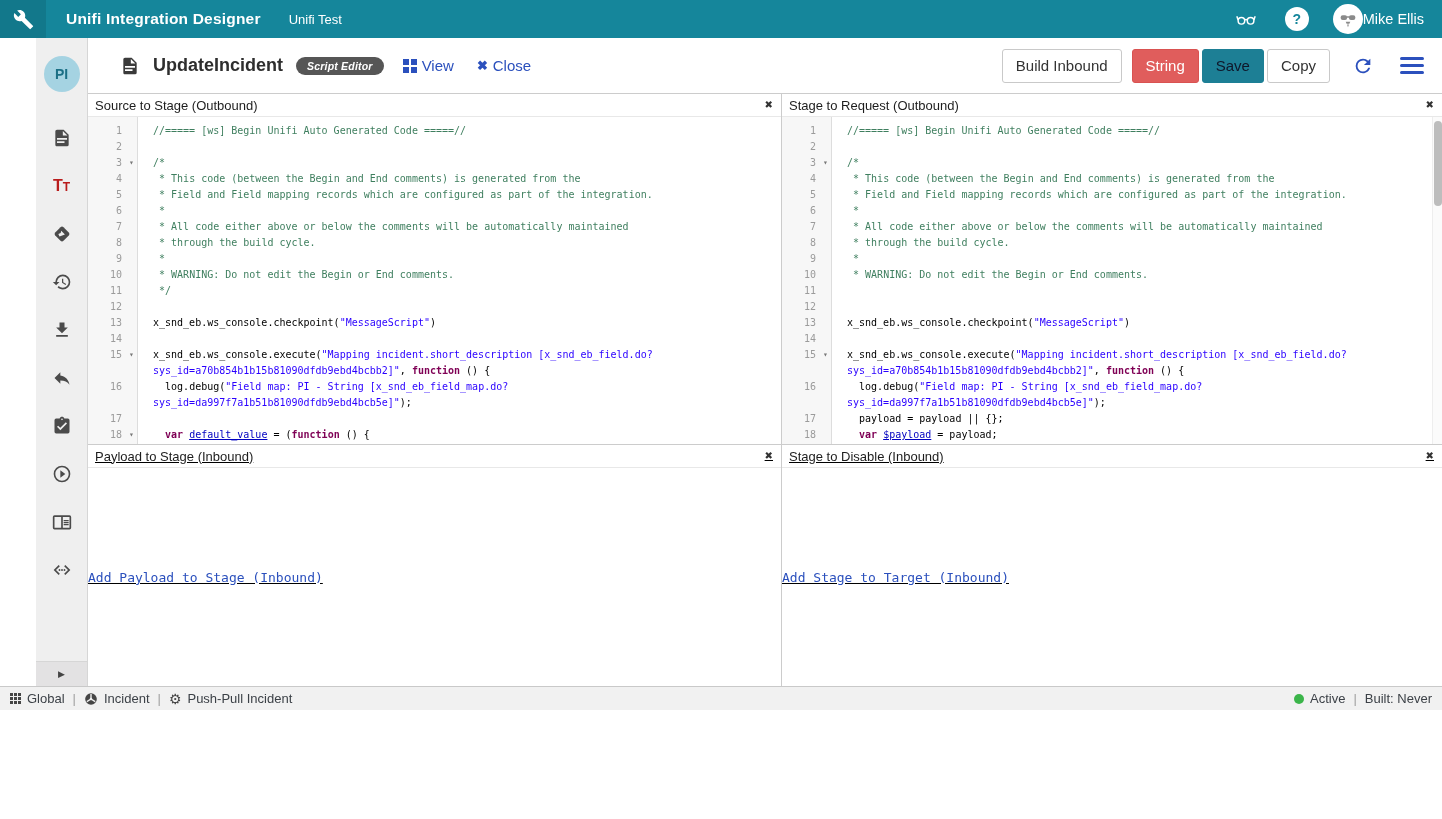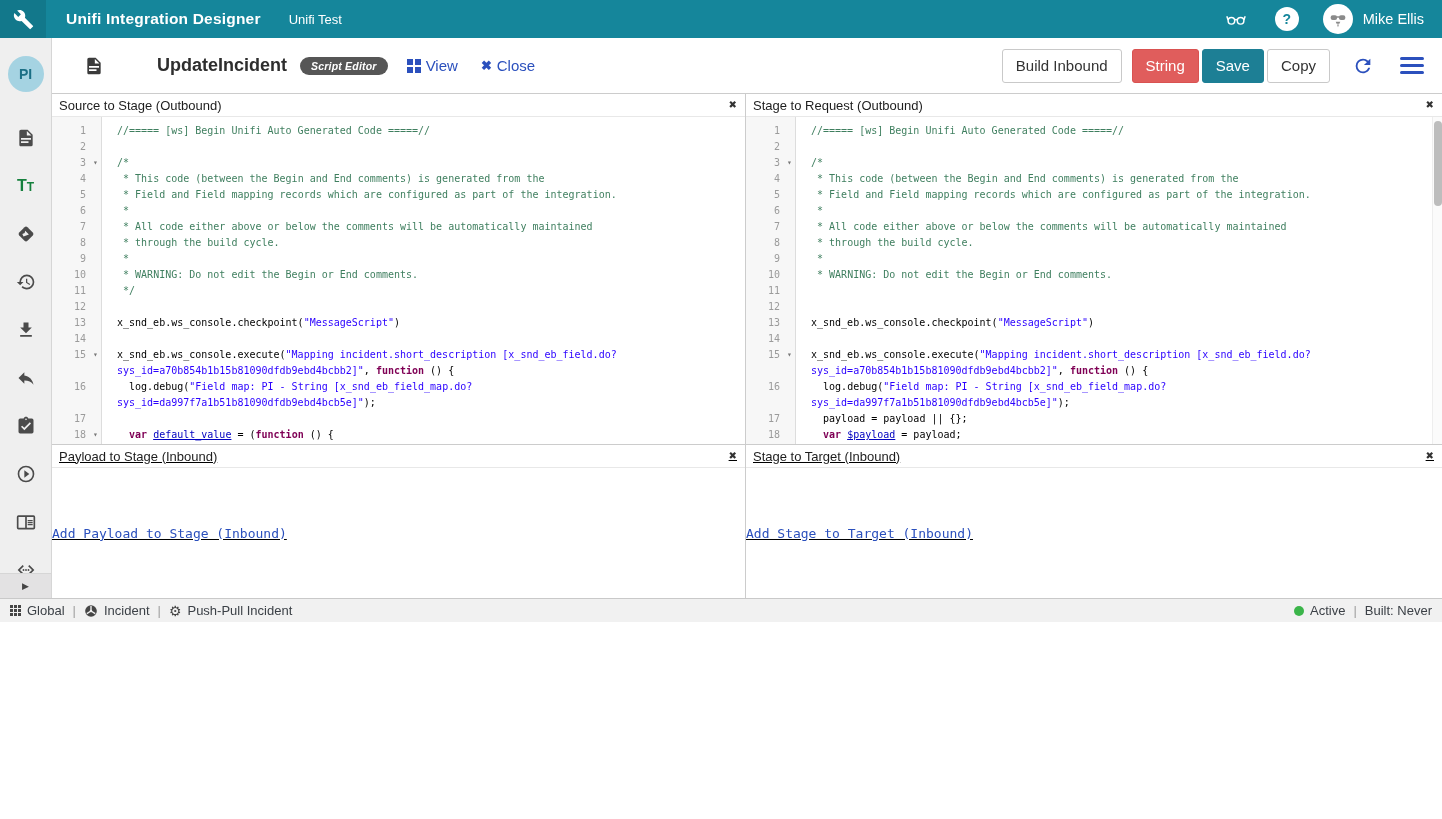--- a/index.html
+++ b/index.html
@@ -6,51 +6,51 @@
   html,body { width:1442px; height:819px; overflow:hidden; background:#fff;
     font-family:"Liberation Sans", sans-serif; }
 
   
   .topbar{height:38px;background:#15869B;display:flex;align-items:center;color:#fff;}
   .tb-logo{width:46px;height:38px;background:rgba(0,0,0,.10);display:flex;align-items:center;justify-content:center;cursor:pointer;}
   .tb-title{font-size:15.5px;font-weight:bold;margin-left:20px;letter-spacing:.2px;}
   .tb-sub{font-size:13px;margin-left:28px;}
   .tb-right{margin-left:auto;display:flex;align-items:center;gap:24px;padding-right:18px;}
   .tb-help{width:24px;height:24px;background:#fff;color:#15869B;border-radius:50%;font-weight:bold;font-size:14px;display:flex;align-items:center;justify-content:center;}
-  .tb-user{display:flex;align-items:center;gap:10px;font-size:14.5px;}
+  .tb-user{display:flex;align-items:center;gap:0;font-size:14.5px;}
   .tb-av{width:30px;height:30px;border-radius:50%;background:#fff;display:flex;align-items:center;justify-content:center;}
 
   
-  .shell{display:flex;height:560px;}
+  .shell{display:flex;height:648px;padding-left:36px;}
   .sidebar{width:52px;background:#efefef;border-right:1px solid #d6d6d6;display:flex;flex-direction:column;align-items:center;position:relative;flex:none;}
   .pi{width:36px;height:36px;border-radius:50%;background:#a5d3e2;color:#1b6f85;font-weight:bold;font-size:14px;display:flex;align-items:center;justify-content:center;margin-top:18px;}
   .sb-icons{display:flex;flex-direction:column;gap:28px;margin-top:36px;align-items:center;}
   .sb-ic{width:20px;height:20px;display:flex;align-items:center;justify-content:center;cursor:pointer;}
   .sb-ic svg{width:20px;height:20px;fill:#4b4b4b;}
-  .tt{font-weight:bold;color:#15803d;font-size:16px;line-height:20px;}
+  .tt{font-weight:bold;color:#b91c1c;font-size:16px;line-height:20px;}
   .tt b{font-size:12px;}
   .sb-expand{position:absolute;bottom:0;left:0;width:51px;height:25px;background:#e3e2e3;border-top:1px solid #d6d6d6;display:flex;align-items:center;justify-content:center;font-size:9px;color:#444;cursor:pointer;}
 
   .content{flex:1;display:flex;flex-direction:column;min-width:0;}
 
   
   .toolbar{height:56px;border-bottom:1px solid #ccc;display:flex;align-items:center;padding:0 16px 0 32px;background:#fff;flex:none;}
   .tl-left{display:flex;align-items:center;gap:13px;}
   .doc-ic svg{width:20px;height:20px;fill:#3a3a3a;display:block;}
-  .rec-title{font-size:18px;color:#2e2e2e;font-weight:600;margin-left:40px;}
+  .rec-title{font-size:18px;color:#2e2e2e;font-weight:600;}
   .badge{background:#565656;color:#fff;font-size:10.5px;font-weight:bold;font-style:italic;padding:3px 11px;border-radius:10px;letter-spacing:.2px;}
   .tlink{color:#2B50BD;font-size:15px;display:flex;align-items:center;gap:5px;cursor:pointer;}
   .view-grid{display:grid;grid-template-columns:6px 6px;grid-template-rows:6px 6px;gap:2px;}
   .view-grid i{background:#2B50BD;display:block;}
   .xblue{font-size:13px;font-weight:bold;}
   .tl-right{margin-left:auto;display:flex;align-items:center;}
   .btn{height:34px;padding:0 13px;font-size:15px;border:1px solid #c9c9c9;background:#fff;color:#333;border-radius:3px;display:flex;align-items:center;cursor:pointer;font-family:inherit;}
   .btn+.btn{margin-left:3px;}
   .btn-danger{background:#E05D5C;border-color:#d95251;color:#fff;margin-left:10px !important;}
-  .btn-primary{background:#1D7F95;border-color:#1D7F95;color:#ffffff;}
+  .btn-primary{background:#1D7F95;border-color:#1D7F95;color:#0f172a;}
   .refresh{margin-left:22px;cursor:pointer;display:flex;}
   .refresh svg{width:22px;height:22px;fill:#2B50BD;}
   .hamburger{margin-left:24px;display:flex;flex-direction:column;gap:4px;cursor:pointer;padding:2px;}
   .hamburger i{width:24px;height:3px;background:#2B50BD;border-radius:2px;display:block;}
 
   
   .panels{flex:1;display:grid;grid-template-columns:694px 1fr;grid-template-rows:351px 1fr;min-height:0;}
   .panel{display:flex;flex-direction:column;min-width:0;min-height:0;background:#fff;border-right:1px solid #ccc;border-bottom:1px solid #ccc;}
   .panel.no-r{border-right:none;}
   .panel.no-b{border-bottom:none;text-decoration:underline;}
@@ -523,21 +523,21 @@
             <span>Payload to Stage (Inbound)</span>
             <span class="pclose">✖</span>
           </div>
           <div class="empty-editor">
             <span class="add-link">Add Payload to Stage (Inbound)</span>
           </div>
         </section>
 
         <section class="panel no-r no-b">
           <div class="phead">
-            <span>Stage to Target (Inbound)</span>
+            <span>Stage to Disable (Inbound)</span>
             <span class="pclose">✖</span>
           </div>
           <div class="empty-editor">
             <span class="add-link">Add Stage to Target (Inbound)</span>
           </div>
         </section>
 
       </div>
     </div>
   </div>

